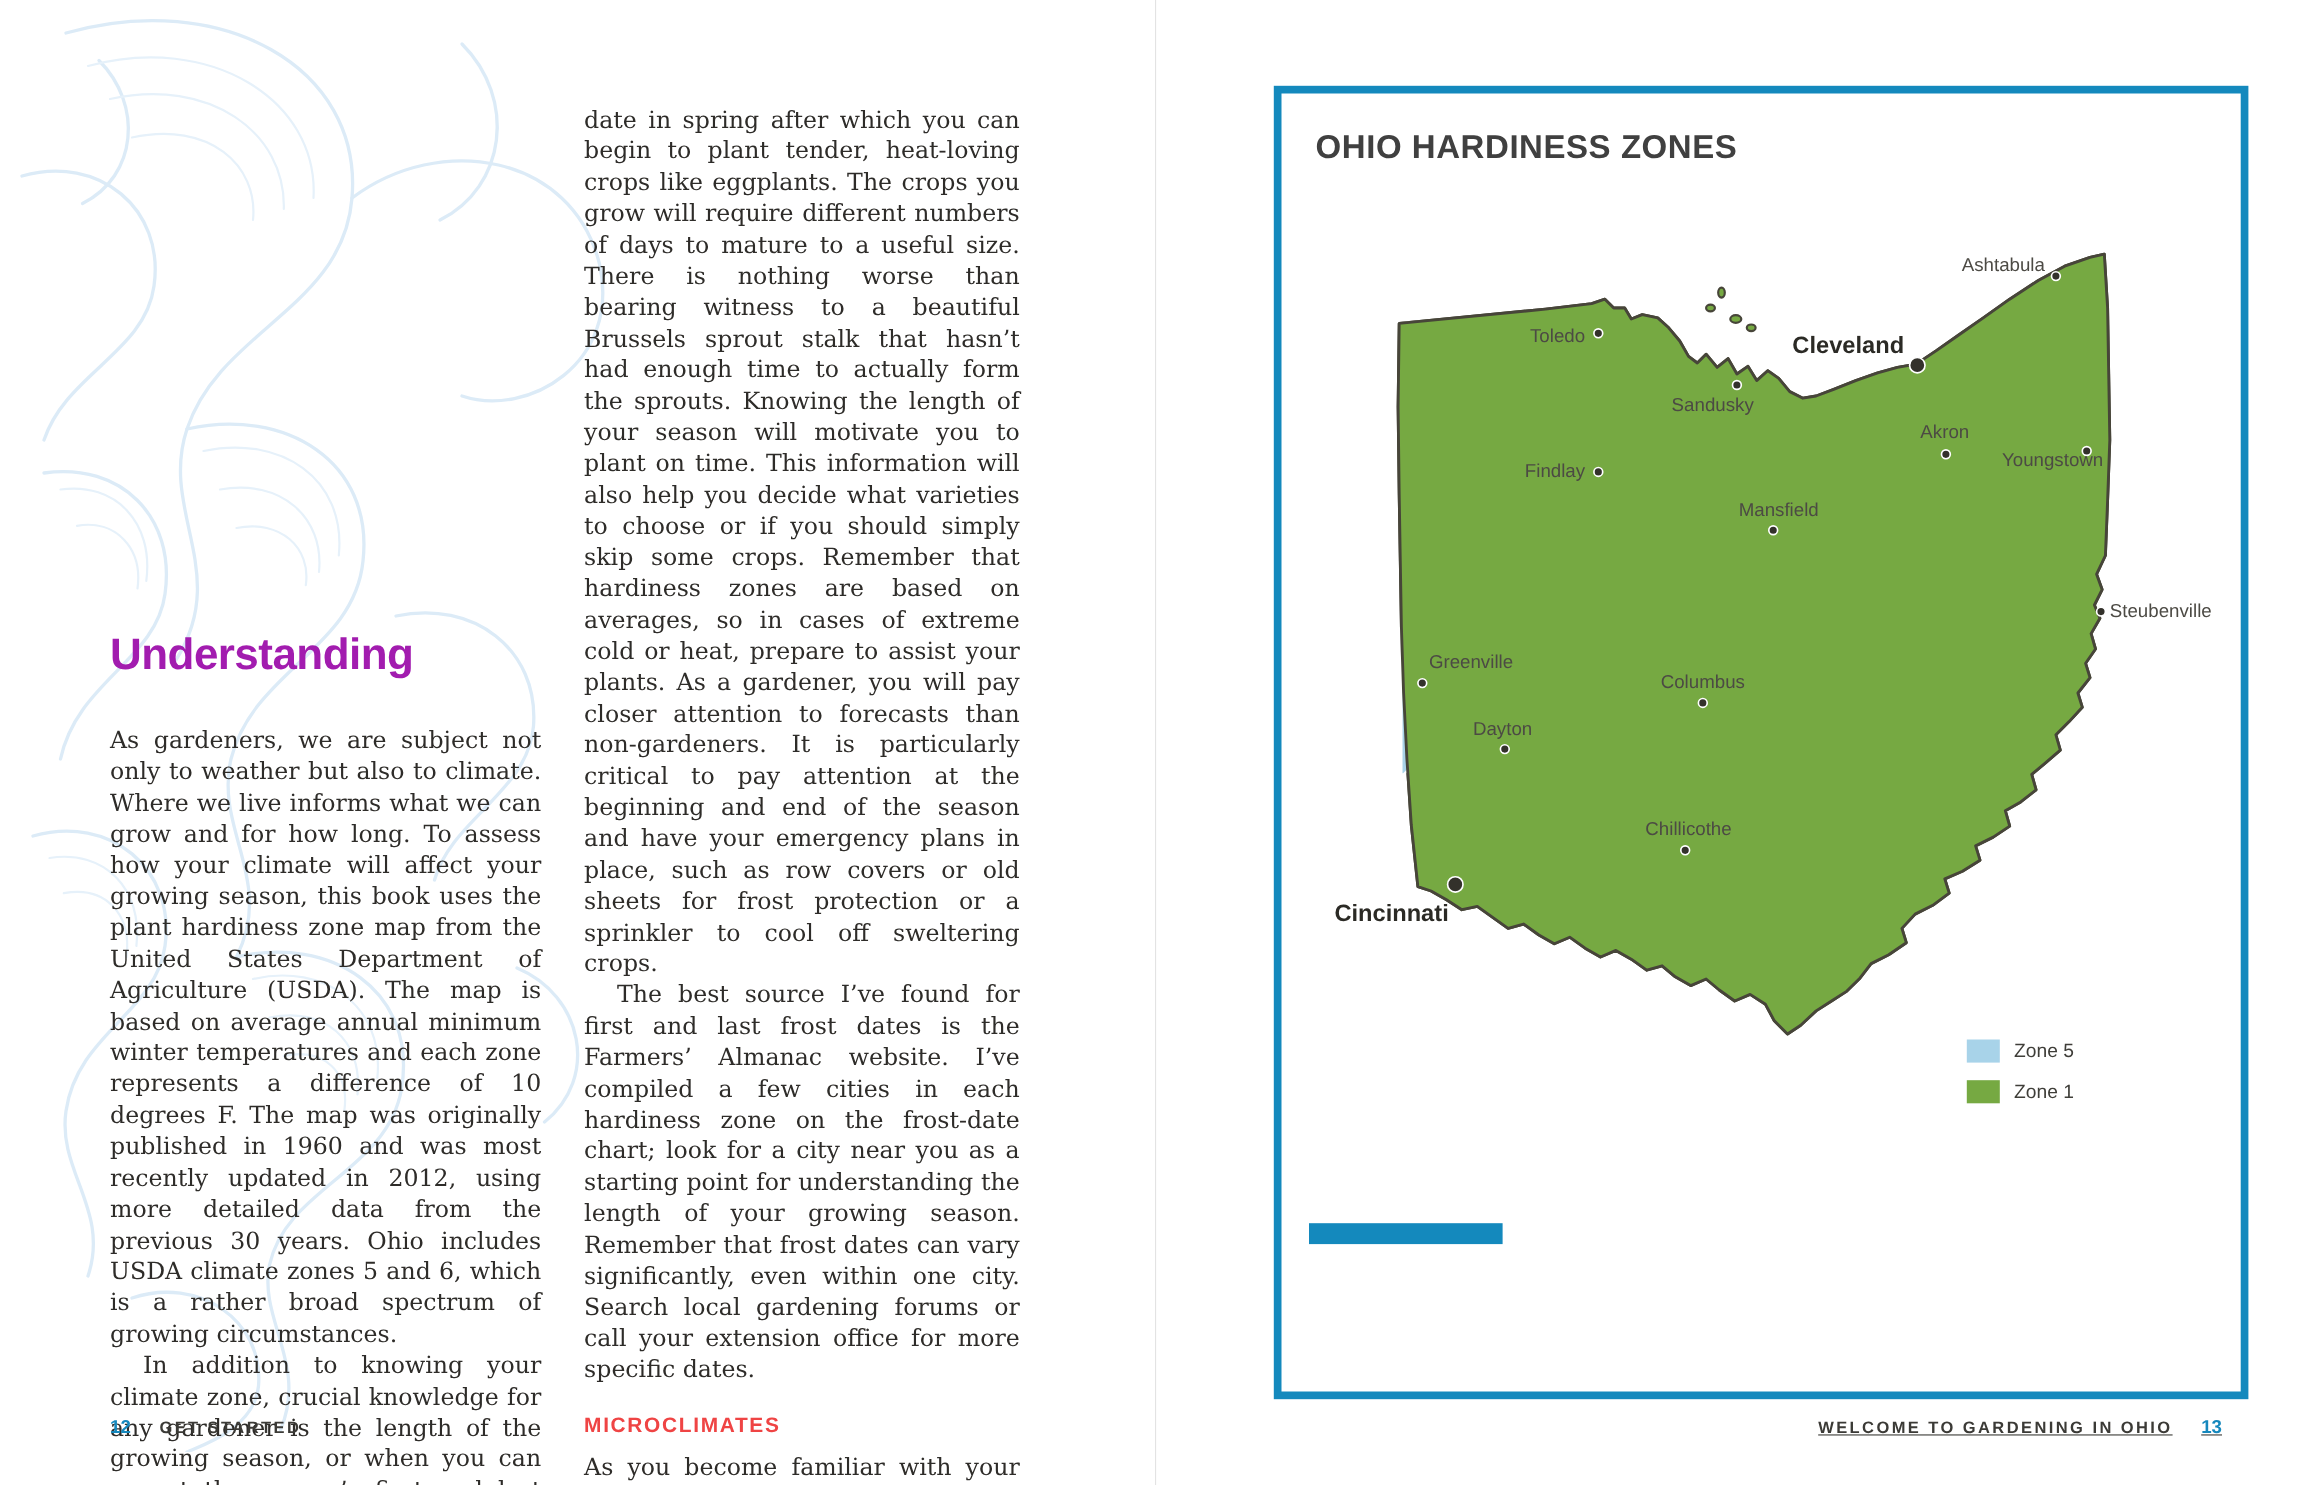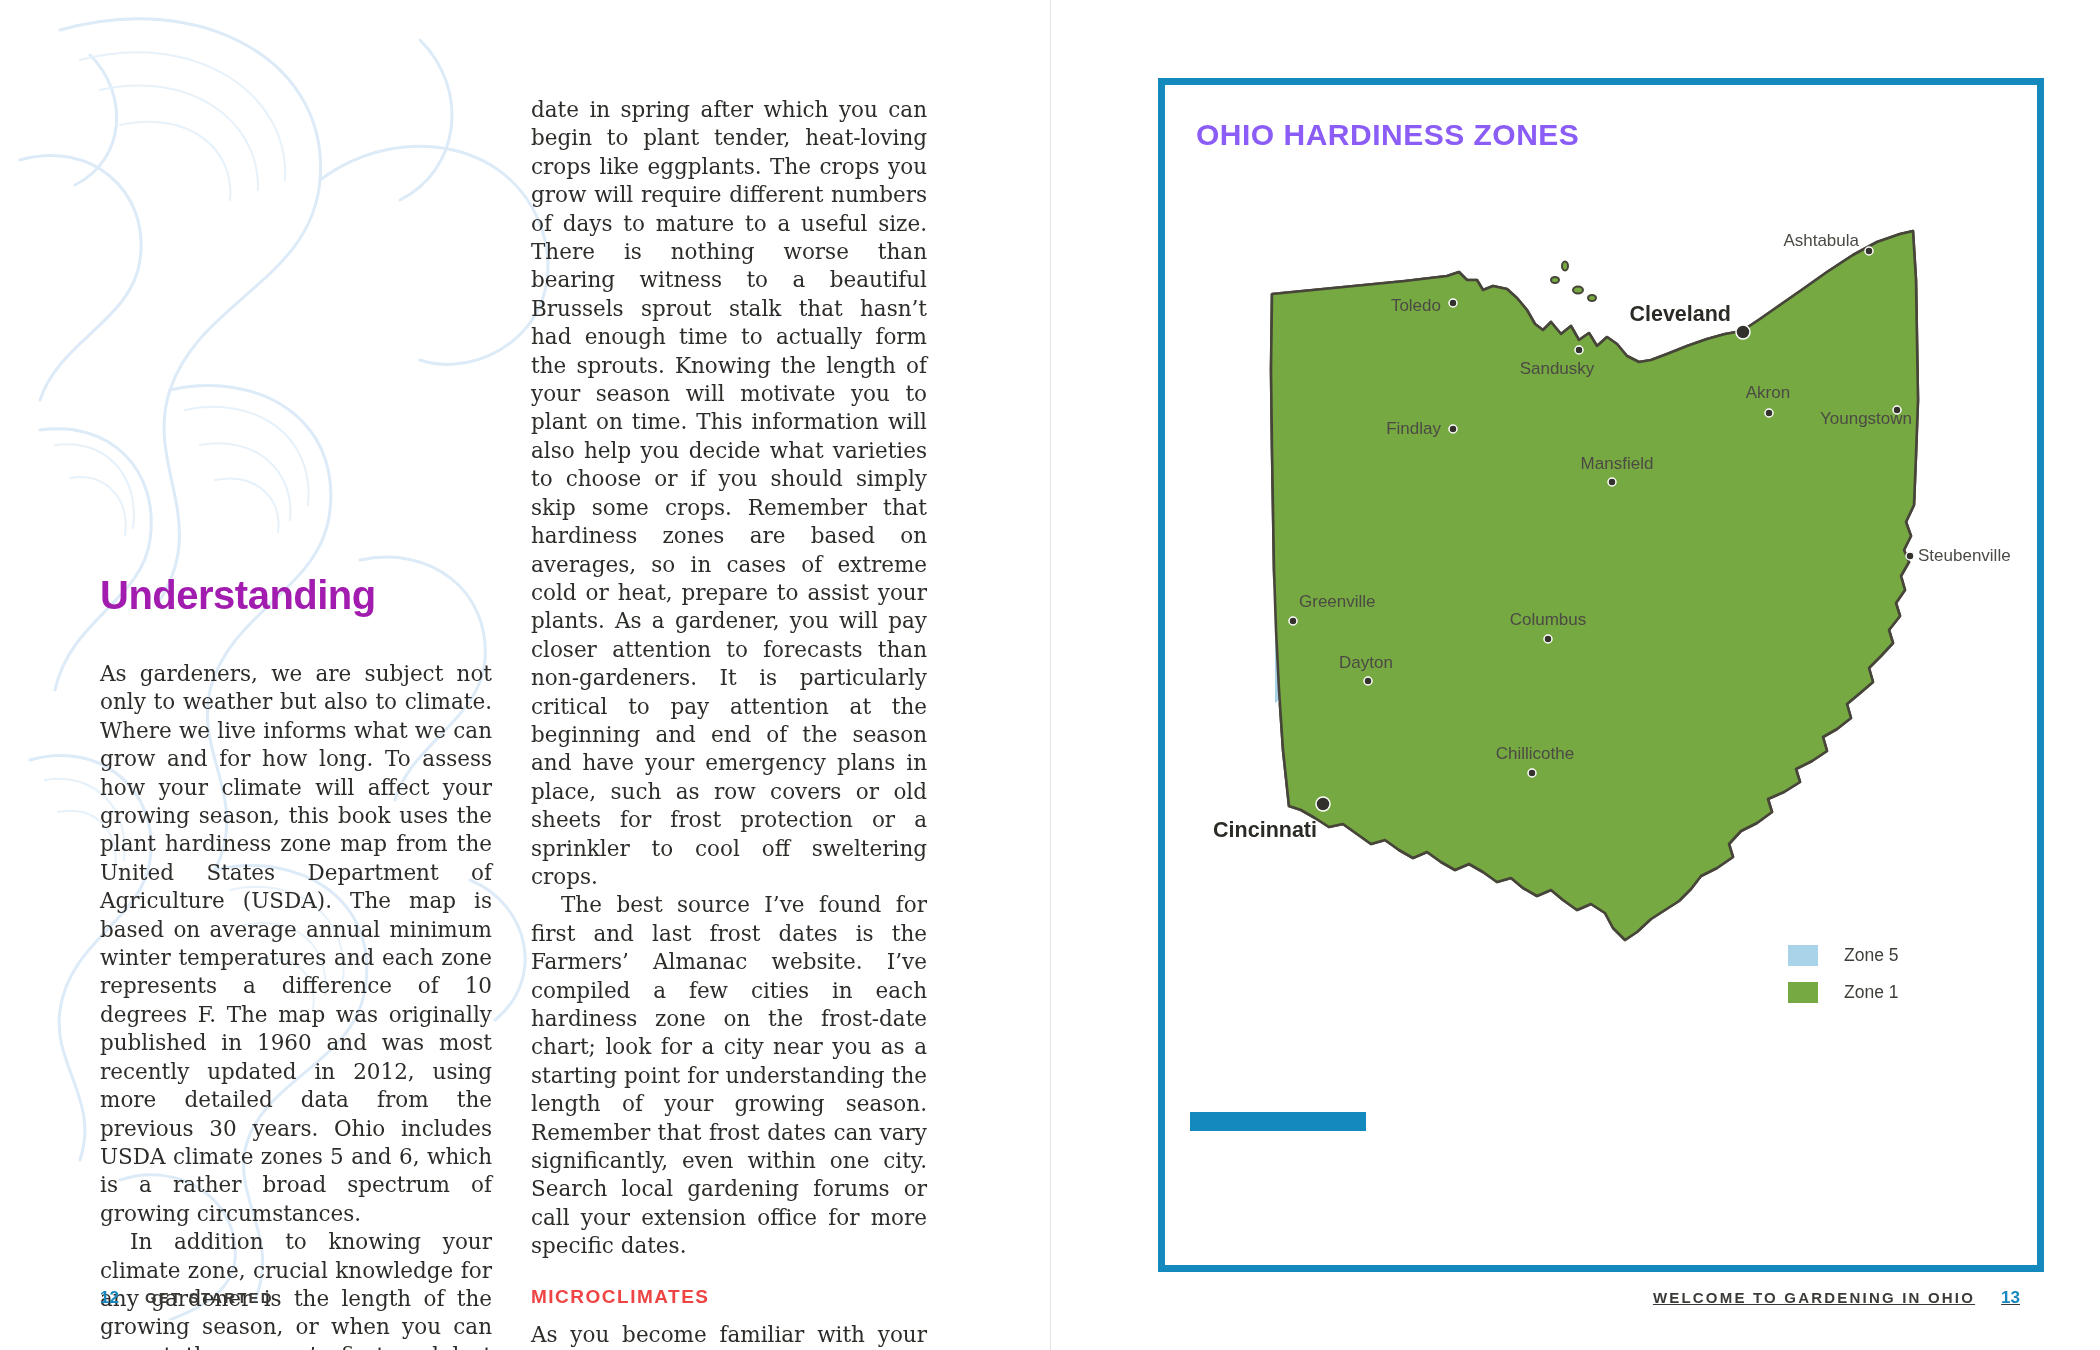--- a/index.html
+++ b/index.html
@@ -24,27 +24,27 @@
      color:#3b3a36;font-weight:600;}
   #footer-left{left:100px;}
   #footer-right{right:80px;text-align:right;text-decoration:underline;}
   .pagenum{color:#1688bd;font-weight:800;font-size:17px;letter-spacing:0;margin-top:16px;}
   #footer-left .pagenum{margin-right:26px;}
   #footer-right .pagenum{margin-left:26px;}
   
   #fig-box{position:absolute;left:1158px;top:78px;width:872px;height:1180px;
      border:7px solid #1489bd;background:#fff;}
   #fig-title{position:absolute;left:1196px;top:118px;font-size:30px;font-weight:800;
-     letter-spacing:0.5px;color:#8b5cf6;}
+     letter-spacing:0.5px;color:#404040;}
   #map-svg{position:absolute;left:1255px;top:210px;overflow:visible;}
   .city-label{font-family:"Liberation Sans",sans-serif;font-size:17px;fill:#4c4a44;}
   .city-label.bold{font-size:21.5px;font-weight:700;fill:#2b2a25;}
   
   #legend{position:absolute;left:1788px;top:945px;}
-  .legend-row{display:flex;align-items:center;gap:26px;margin-bottom:16px;justify-content:center;}
+  .legend-row{display:flex;align-items:center;gap:13px;margin-bottom:16px;justify-content:center;}
   .swatch{width:30px;height:21px;}
   .legend-label{font-size:17.5px;color:#3f3e39;}
   
   #caption-bar{position:absolute;left:1190px;top:1112px;width:176px;height:19px;background:#1489bd;}
   #caption{position:absolute;left:1190px;top:1142px;width:790px;
      font-size:19.5px;line-height:28px;color:#3a3935;}
 </style>
 </head>
 <body>
 <div id="page">

